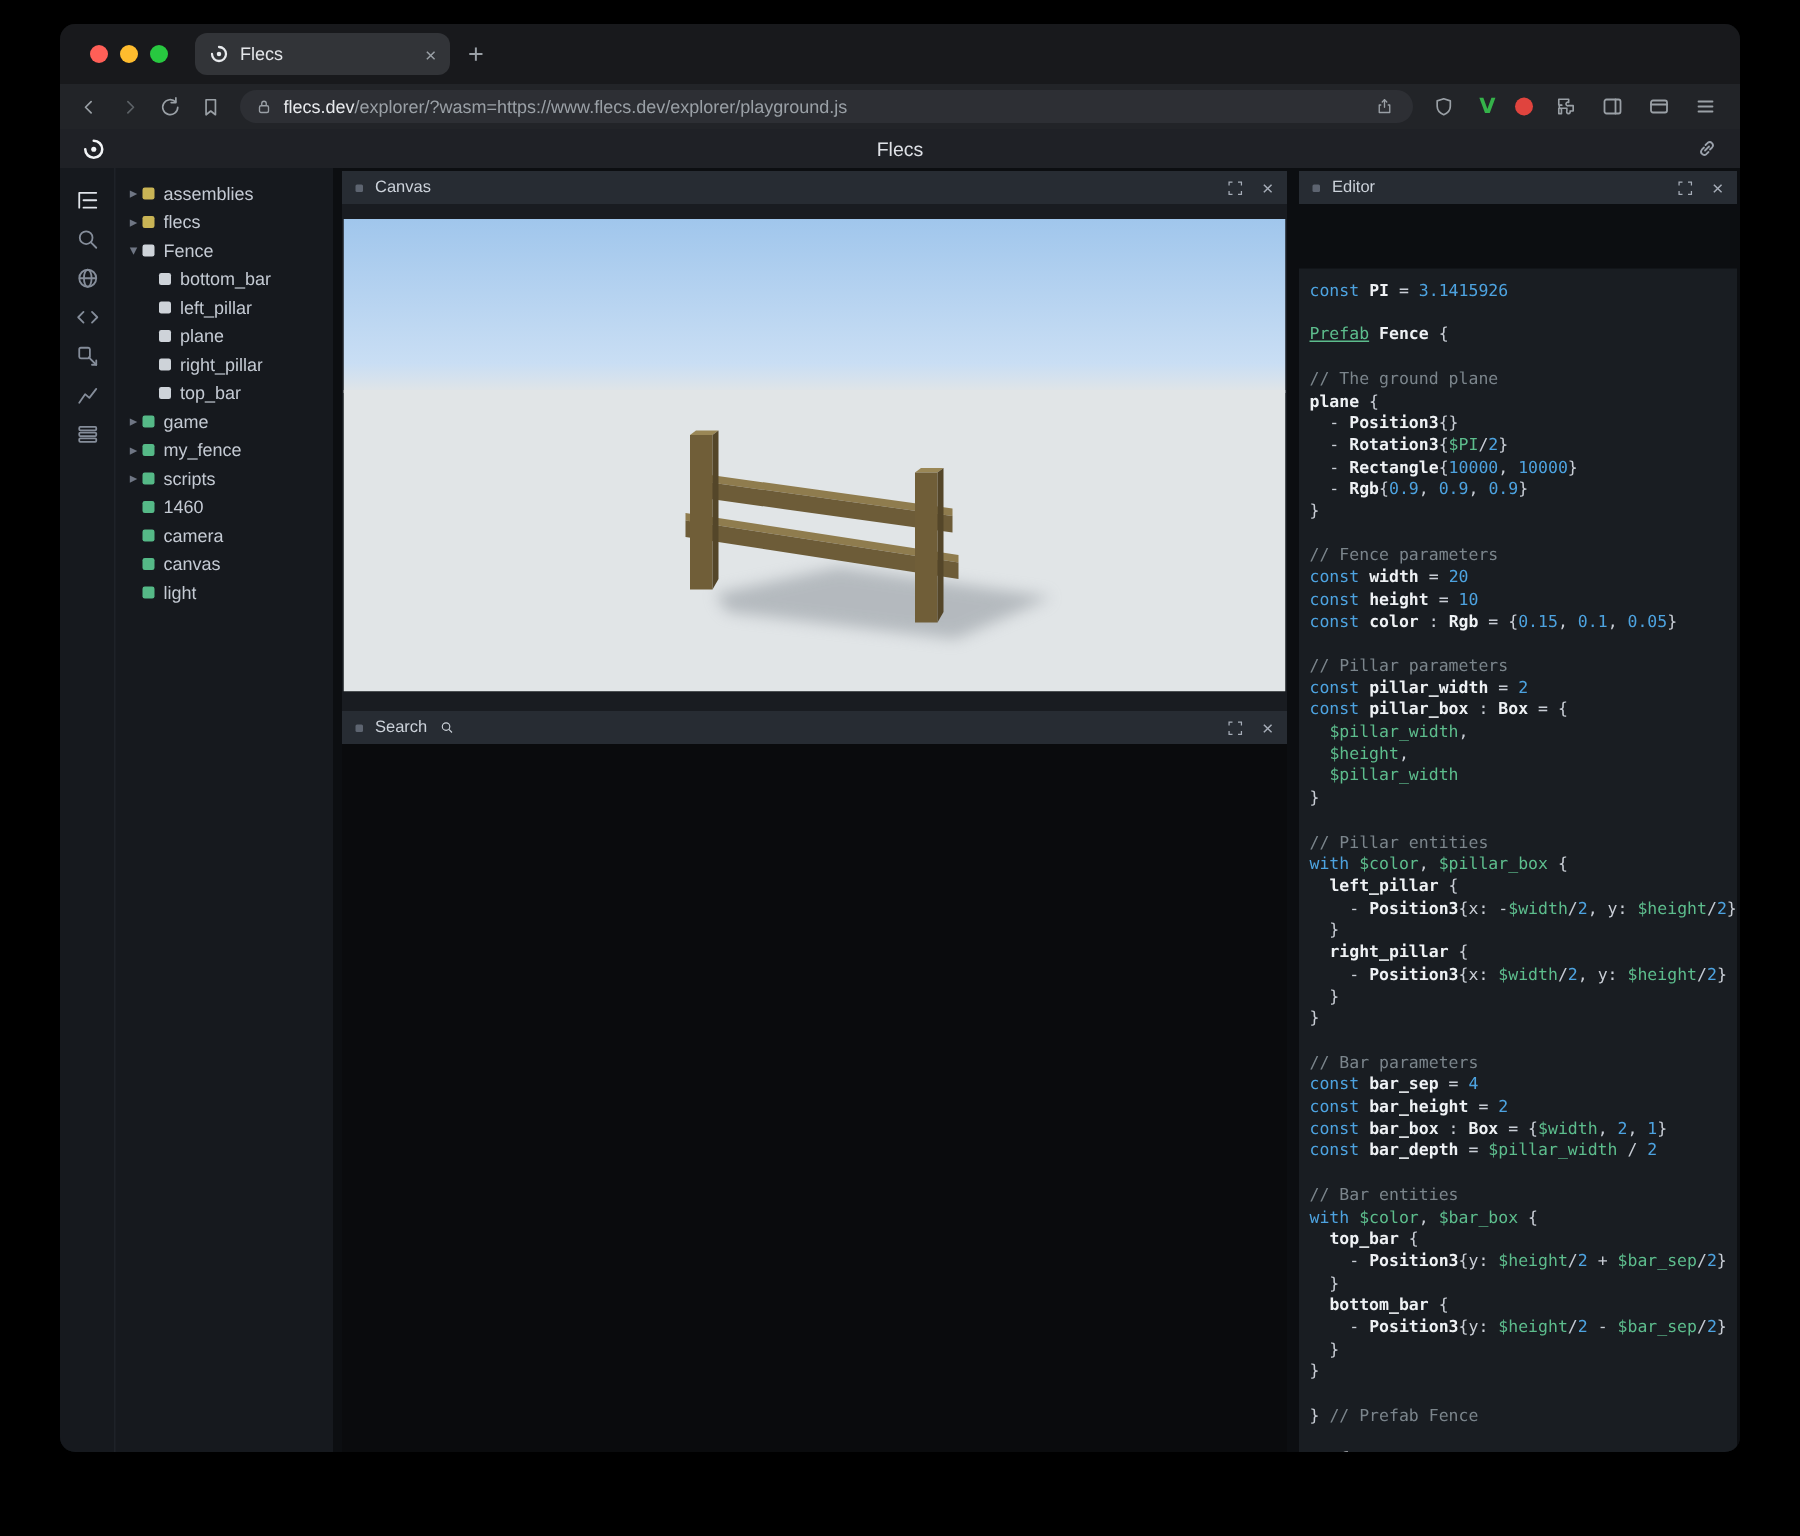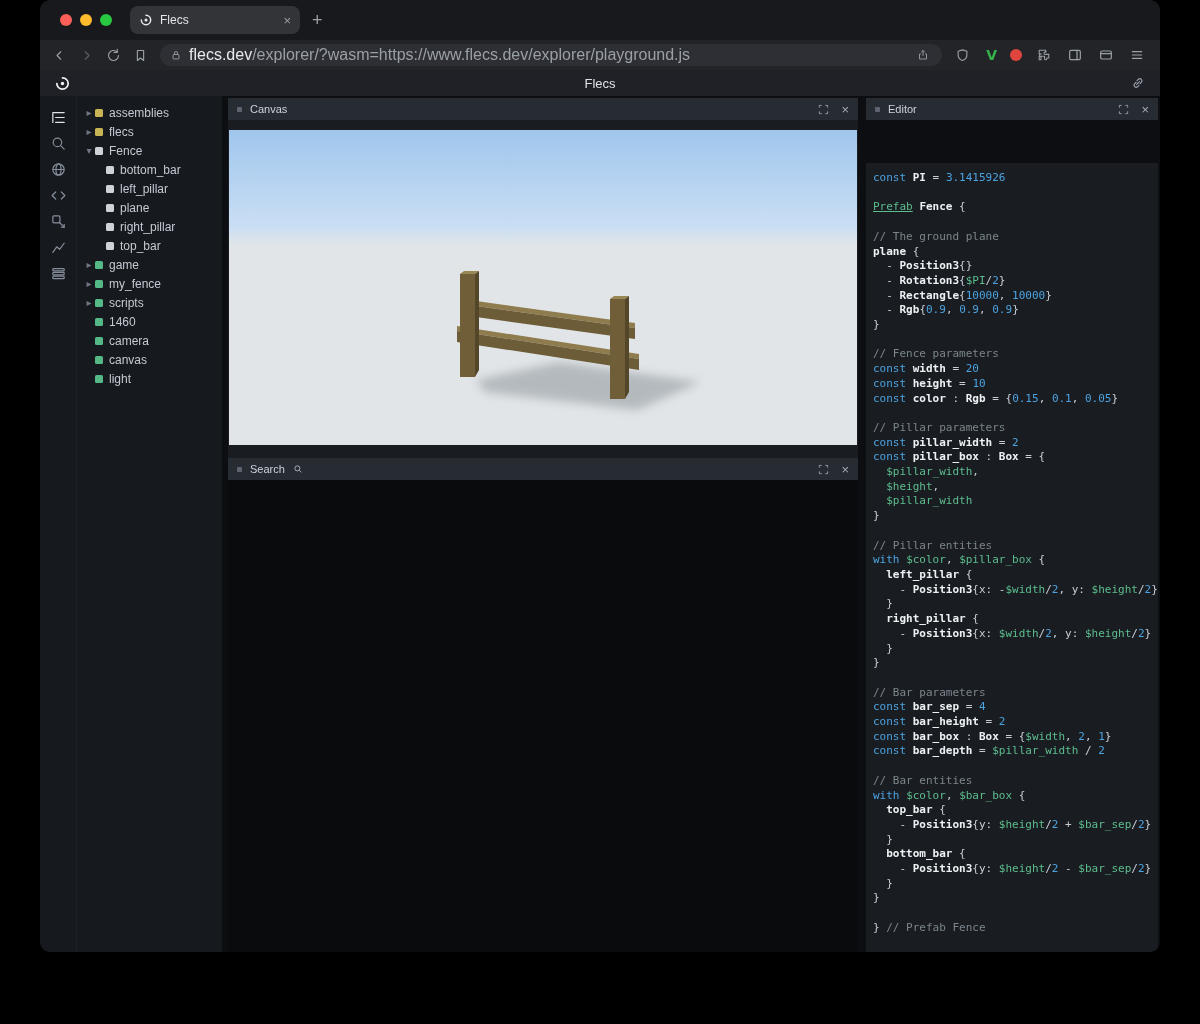--- a/index.html
+++ b/index.html
@@ -1,34 +1,34 @@
 <!DOCTYPE html>
 <html><head>
 <meta charset="utf-8">
 <style>
   * { margin:0; padding:0; box-sizing:border-box; }
   html,body { width:1200px; height:1024px; background:#000; font-family:"Liberation Sans", sans-serif; overflow:hidden; }
-  .window { position:absolute; left:40px; top:0; width:1120px; height:952px; border-radius:10px; overflow:hidden; background:#0c0e11; }
+  .window { position:absolute; left:40px; top:16px; width:1120px; height:952px; border-radius:10px; overflow:hidden; background:#0c0e11; }
 
   
   .tabbar { height:40px; background:#18191c; display:flex; align-items:center; padding:0 10px; }
   .lights { display:flex; gap:8px; margin-left:10px; }
   .light { width:12px; height:12px; border-radius:50%; }
   .light.red { background:#ff5f57; } .light.yellow { background:#febc2e; } .light.green { background:#28c840; }
   .tab { margin-left:18px; width:170px; height:28px; background:#323438; border-radius:8px; display:flex; align-items:center; padding:0 9px; gap:7px; }
   .tab-title { font-size:12px; color:#e4e6e9; flex:1; }
   .tab-close { color:#9aa0a6; font-size:13px; line-height:1; cursor:default; }
   .newtab { margin-left:12px; color:#9aa0a6; font-size:18px; line-height:1; }
   .toolbar { height:30px; background:#222428; display:flex; align-items:center; padding:0 10px; gap:9px; }
   .tool-icon { width:18px; height:18px; display:flex; align-items:center; justify-content:center; flex:none; }
   .tool-icon svg { width:15px; height:15px; stroke:#9aa0a6; fill:none; stroke-width:1.8; stroke-linecap:round; stroke-linejoin:round; }
   .tool-icon.dim svg { stroke:#5c6166; }
   .urlbar { flex:1; height:22px; background:#2d2f34; border-radius:12px; display:flex; align-items:center; padding:0 10px; gap:7px; margin:0 2px; min-width:0; }
   .urlbar svg { width:12px; height:12px; stroke:#9aa0a6; fill:none; stroke-width:1.8; flex:none; }
-  .url-text { font-size:16px; color:#9aa0a6; white-space:nowrap; overflow:hidden; flex:1; }
+  .url-text { font-size:12px; color:#9aa0a6; white-space:nowrap; overflow:hidden; flex:1; }
   .url-domain { color:#e8eaed; }
   .ext { display:flex; align-items:center; gap:13px; margin-left:6px; margin-right:4px; }
   .ext .tool-icon svg { width:16px; height:16px; }
   .v-logo { color:#35b24a; font-weight:bold; font-size:14px; font-family:"DejaVu Sans", sans-serif; }
   .red-dot { width:12px; height:12px; border-radius:50%; background:#e0443e; }
 
   
   .app-header { height:26px; background:#1f2126; display:flex; align-items:center; position:relative; }
   .app-title { position:absolute; left:0; right:0; text-align:center; font-size:13px; color:#dee1e6; }
   .app-logo { margin-left:14px; width:17px; height:17px; z-index:1; }

